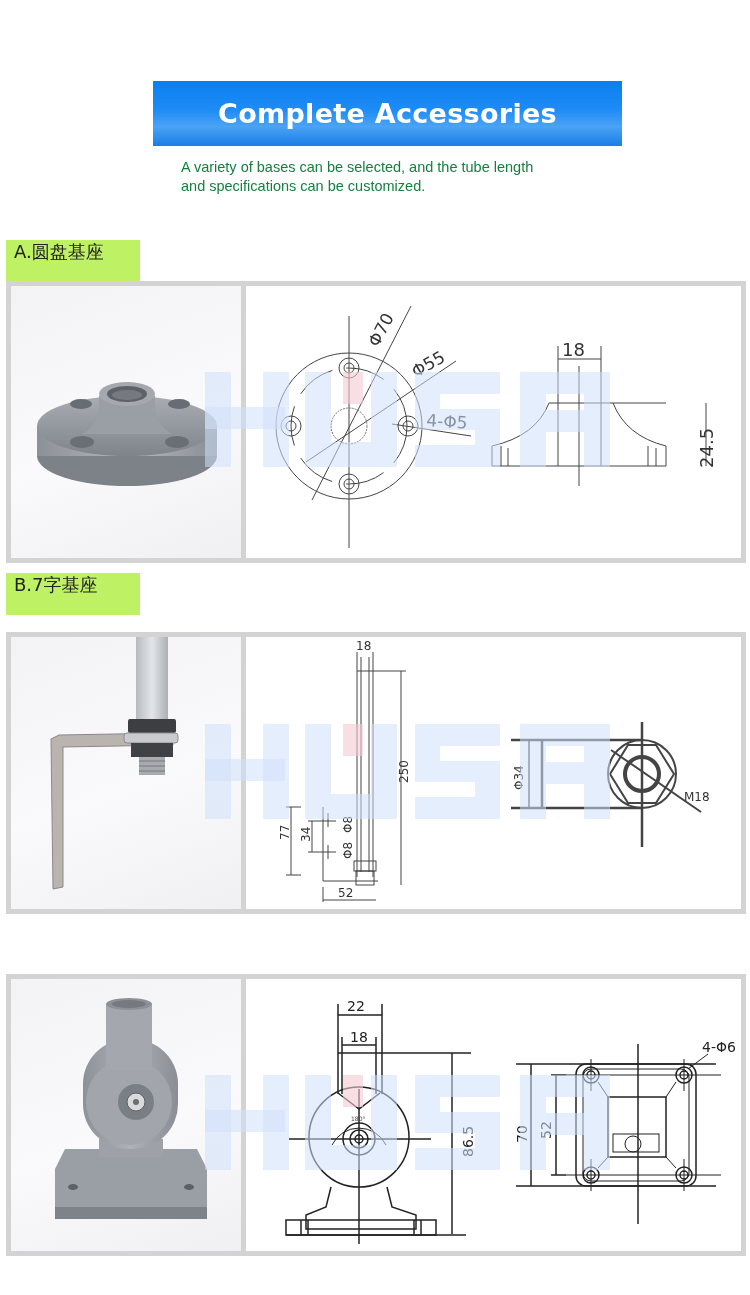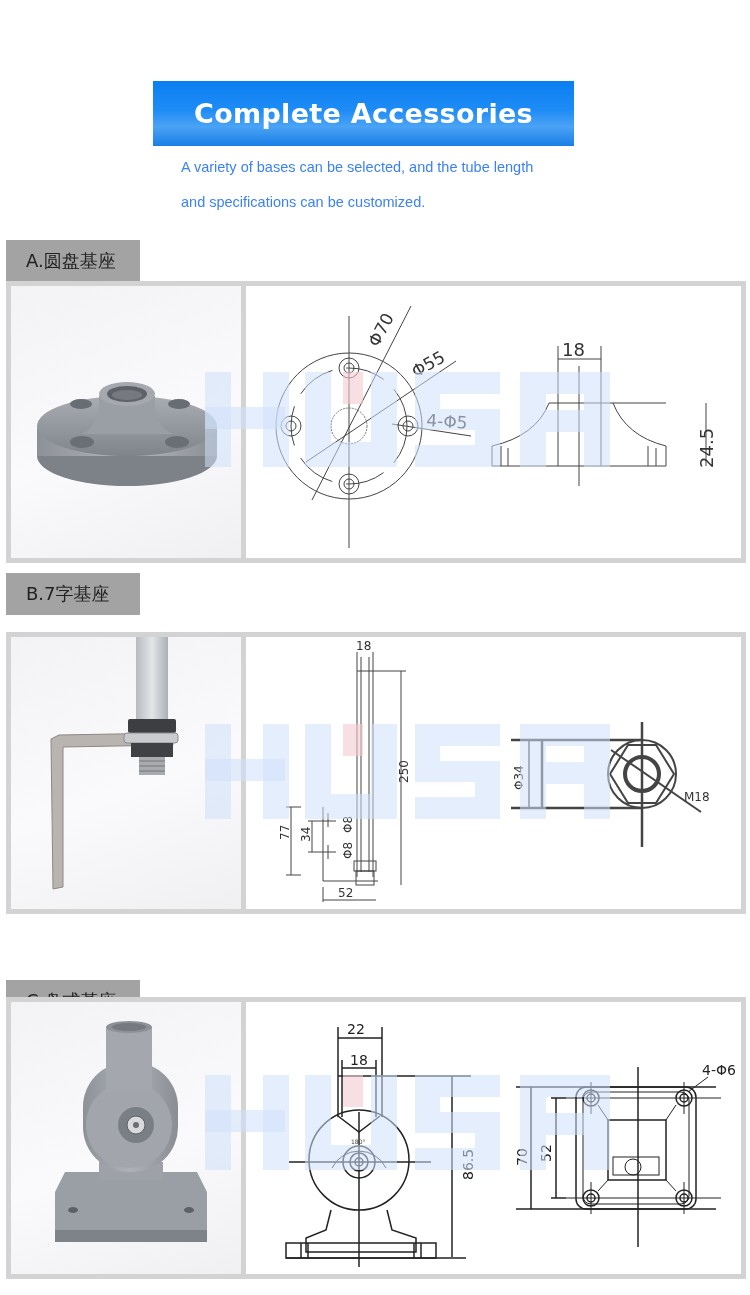--- a/index.html
+++ b/index.html
@@ -1,38 +1,38 @@
 <!DOCTYPE html>
 <html><head>
 <meta charset="utf-8">
 <style>
   * { box-sizing: border-box; margin: 0; padding: 0; }
   html, body { width: 750px; height: 1295px; background: #ffffff; overflow: hidden; }
   body { position: relative; font-family: "Liberation Sans", sans-serif; color: #333; }
 
   .banner {
-    position: absolute; left: 153px; top: 81px; width: 421px; height: 65px;
+    position: absolute; left: 153px; top: 81px; width: 469px; height: 65px;
     background: linear-gradient(180deg, #0a7ff0 0%, #1f8cf6 45%, #4aa3f5 70%, #1a7ee6 100%);
     display: flex; align-items: center; justify-content: center;
   }
   .banner-title {
     color: #ffffff; font-family: "DejaVu Sans", sans-serif; font-weight: bold;
     font-size: 27px; letter-spacing: 0.3px;
   }
   .subtitle {
-    position: absolute; left: 181px; font-size: 14.5px; color: #3b82f6;
+    position: absolute; left: 181px; font-size: 14.5px; color: #15803d;
     font-family: "Liberation Sans", sans-serif;
   }
   .sub1 { top: 159px; }
-  .sub2 { top: 194px; }
+  .sub2 { top: 178px; }
 
   .section-tab {
     position: absolute; left: 6px; width: 134px; height: 42px;
-    background: #a3a3a3;
-    display: flex; align-items: center; padding-left: 20px;
+    background: #bef264;
+    display: flex; padding-left: 8px;
     font-size: 18px; color: #222; font-family: "DejaVu Sans", sans-serif;
   }
   .frame {
     position: absolute; left: 6px; width: 740px; height: 282px;
     background: #d3d3d3;
   }
   .photo-panel {
     position: absolute; left: 5px; top: 5px; width: 230px; height: 272px;
     background: linear-gradient(160deg, #f3f3f5 0%, #fafafc 55%, #f0f0f3 100%);
     overflow: hidden;
@@ -194,21 +194,21 @@
       <line x1="365" y1="113" x2="455" y2="175" stroke-width="2"></line>
       <text x="277" y="153" font-size="12" fill="#333" stroke="none" transform="rotate(-90 277 153)">Φ34</text>
       <text x="438" y="164" font-size="12" fill="#333" stroke="none">M18</text>
     </svg>
   </div>
 </div>
 
 <div class="section-tab" style="top:980px">
   <span>C.盘式基座</span>
 </div>
-<div class="frame" style="top:997px">
+<div class="frame" style="top:974px">
   <div class="photo-panel">
     <svg width="230" height="272" viewBox="0 0 230 272">
       <defs>
         <linearGradient id="gC" x1="0" y1="0" x2="1" y2="0">
           <stop offset="0" stop-color="#8d9198"></stop>
             <stop offset="0.5" stop-color="#aeb2b8"></stop>
             <stop offset="1" stop-color="#8a8e94"></stop>
         </linearGradient>
       </defs>
       <path d="M44 190 L54 170 L186 170 L196 190 L196 240 L44 240 Z" fill="#9a9ea5"></path>

